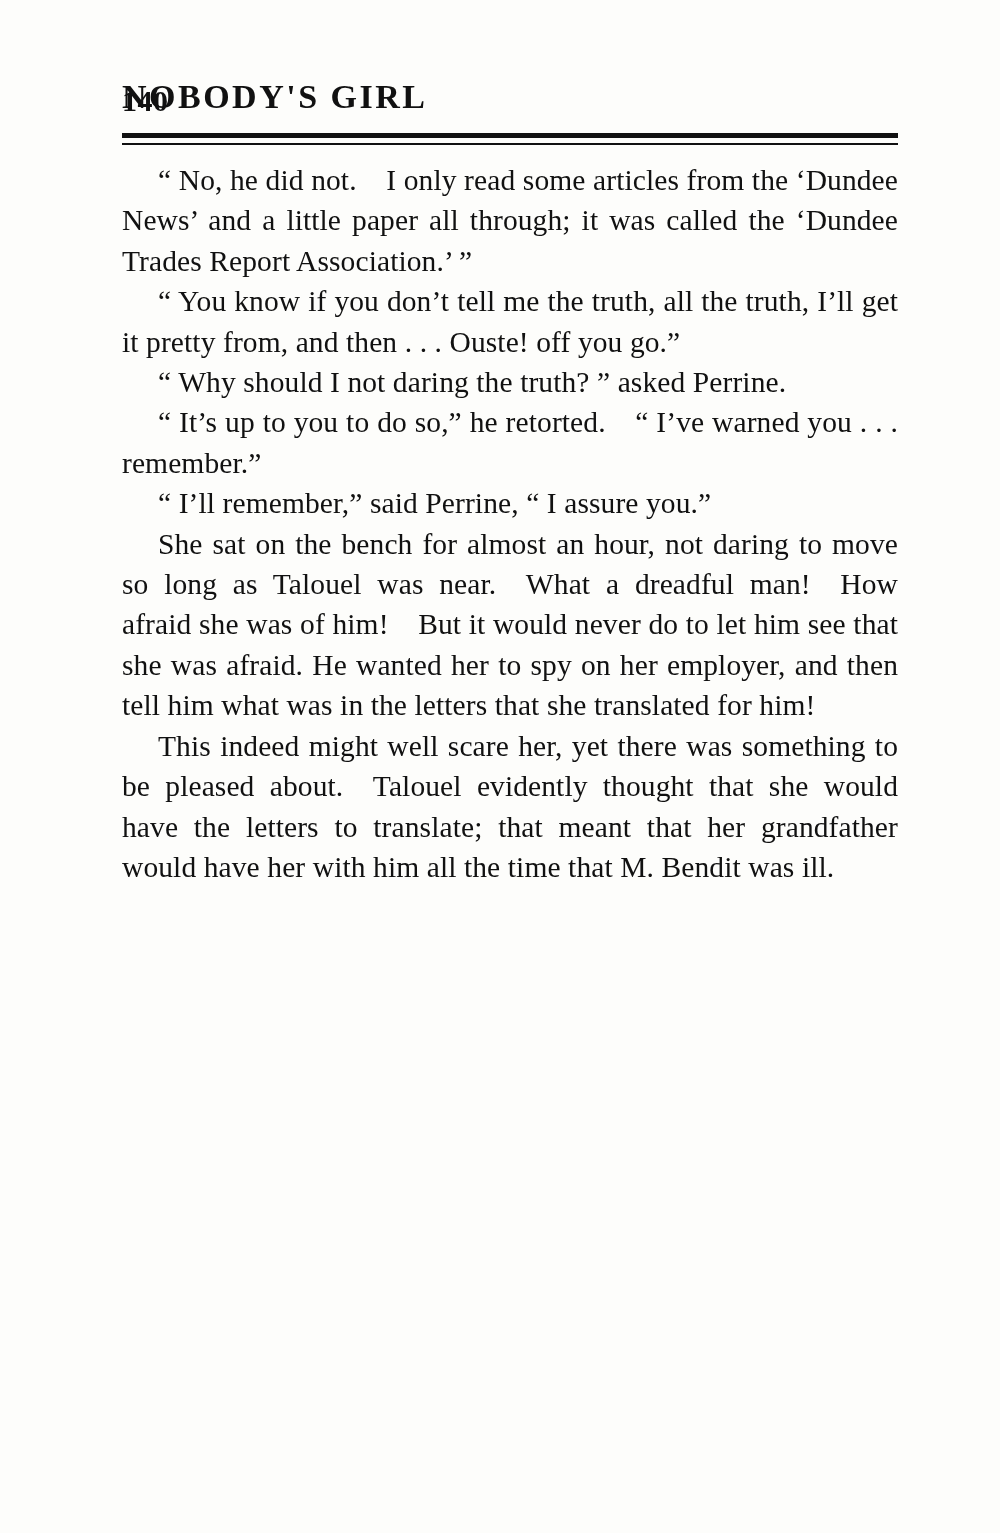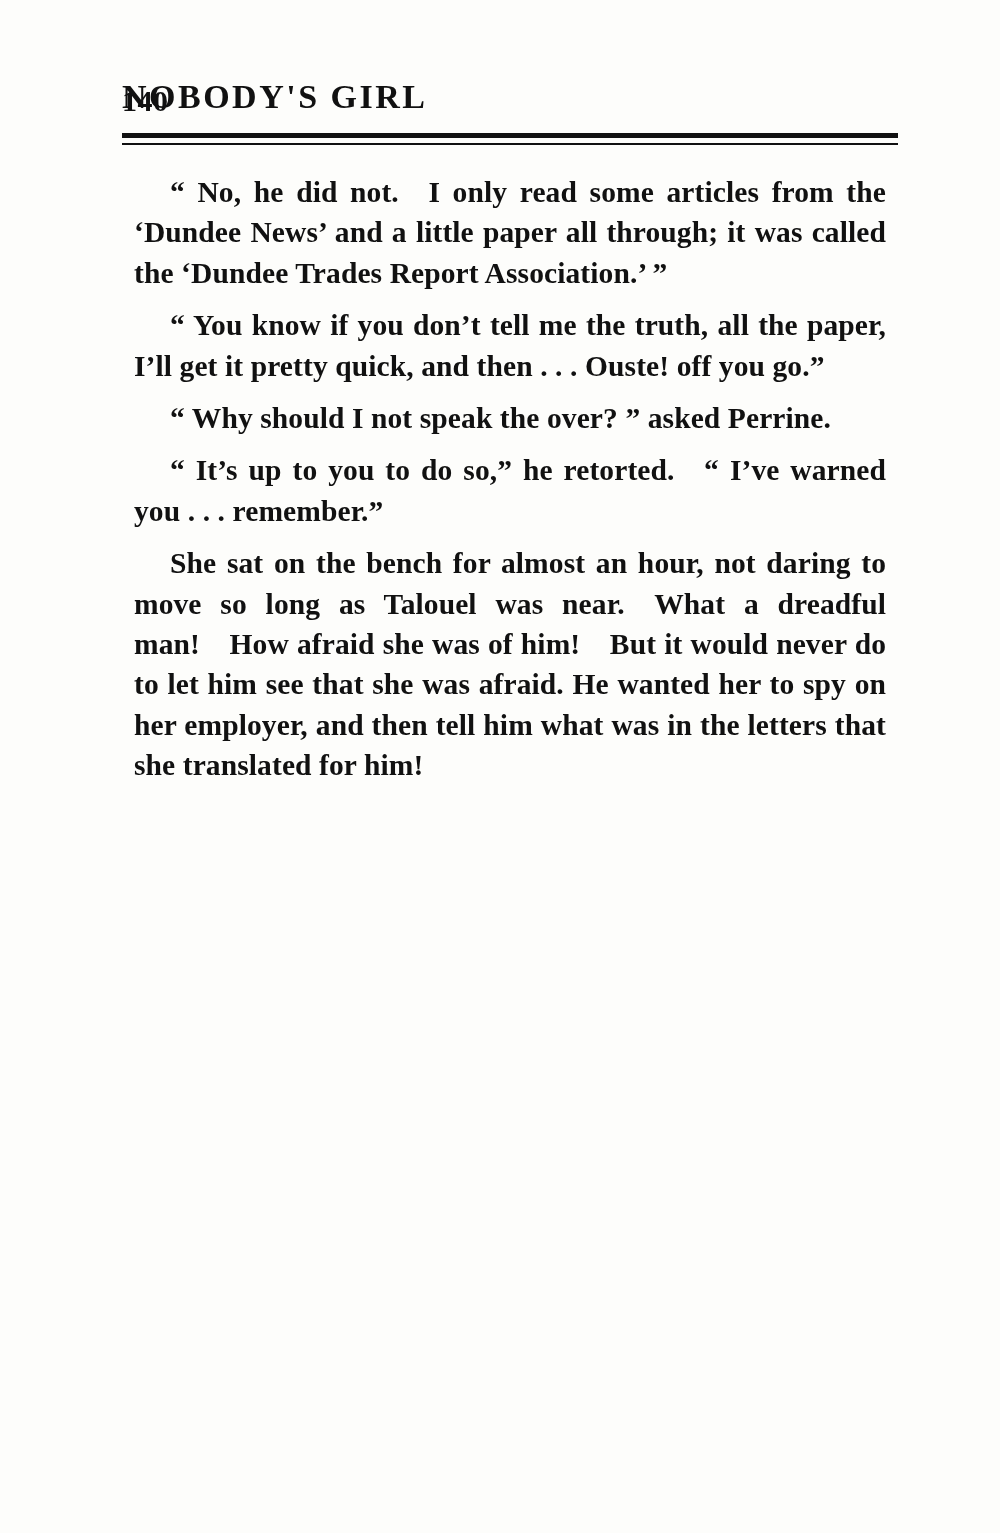--- a/index.html
+++ b/index.html
@@ -63,27 +63,26 @@
     height: 2px;
     background: #111111;
   }
   .body-text {
     position: absolute;
     left: 122px;
     top: 160px;
     width: 776px;
   }
   .para {
-    margin: 12px;
+    margin: 0;
     font-size: 29.5px;
     line-height: 40.4px;
     text-align: justify;
     text-indent: 36px;
     letter-spacing: 0.1px;
-    font-weight: bold;
   }
   .para.last {
     text-align: justify;
   }
   .para.last::after {
     content: "";
     display: inline-block;
     width: 100%;
   }
 </style>
@@ -95,19 +94,21 @@
   <div class="page-header">
     <div class="folio">140</div>
     <div class="running-title">NOBODY'S GIRL</div>
   </div>
 
   <div class="rule-thick"></div>
   <div class="rule-thin"></div>
 
   <div class="body-text">
     <p class="para">“ No, he did not. I only read some articles from the ‘Dundee News’ and a little paper all through; it was called the ‘Dundee Trades Report Association.’ ”</p>
-    <p class="para">“ You know if you don’t tell me the truth, all the paper, I’ll get it pretty quick, and then . . . Ouste! off you go.”</p>
-    <p class="para">“ Why should I not speak the over? ” asked Perrine.</p>
+    <p class="para">“ You know if you don’t tell me the truth, all the truth, I’ll get it pretty from, and then . . . Ouste! off you go.”</p>
+    <p class="para">“ Why should I not daring the truth? ” asked Perrine.</p>
     <p class="para">“ It’s up to you to do so,” he retorted. “ I’ve warned you . . . remember.”</p>
+    <p class="para">“ I’ll remember,” said Perrine, “ I assure you.”</p>
     <p class="para">She sat on the bench for almost an hour, not daring to move so long as Talouel was near. What a dreadful man! How afraid she was of him! But it would never do to let him see that she was afraid. He wanted her to spy on her employer, and then tell him what was in the letters that she translated for him!</p>
+    <p class="para">This indeed might well scare her, yet there was something to be pleased about. Talouel evidently thought that she would have the letters to translate; that meant that her grandfather would have her with him all the time that M. Bendit was ill.</p>
   </div>
 
 </div>
 
 </body></html>

